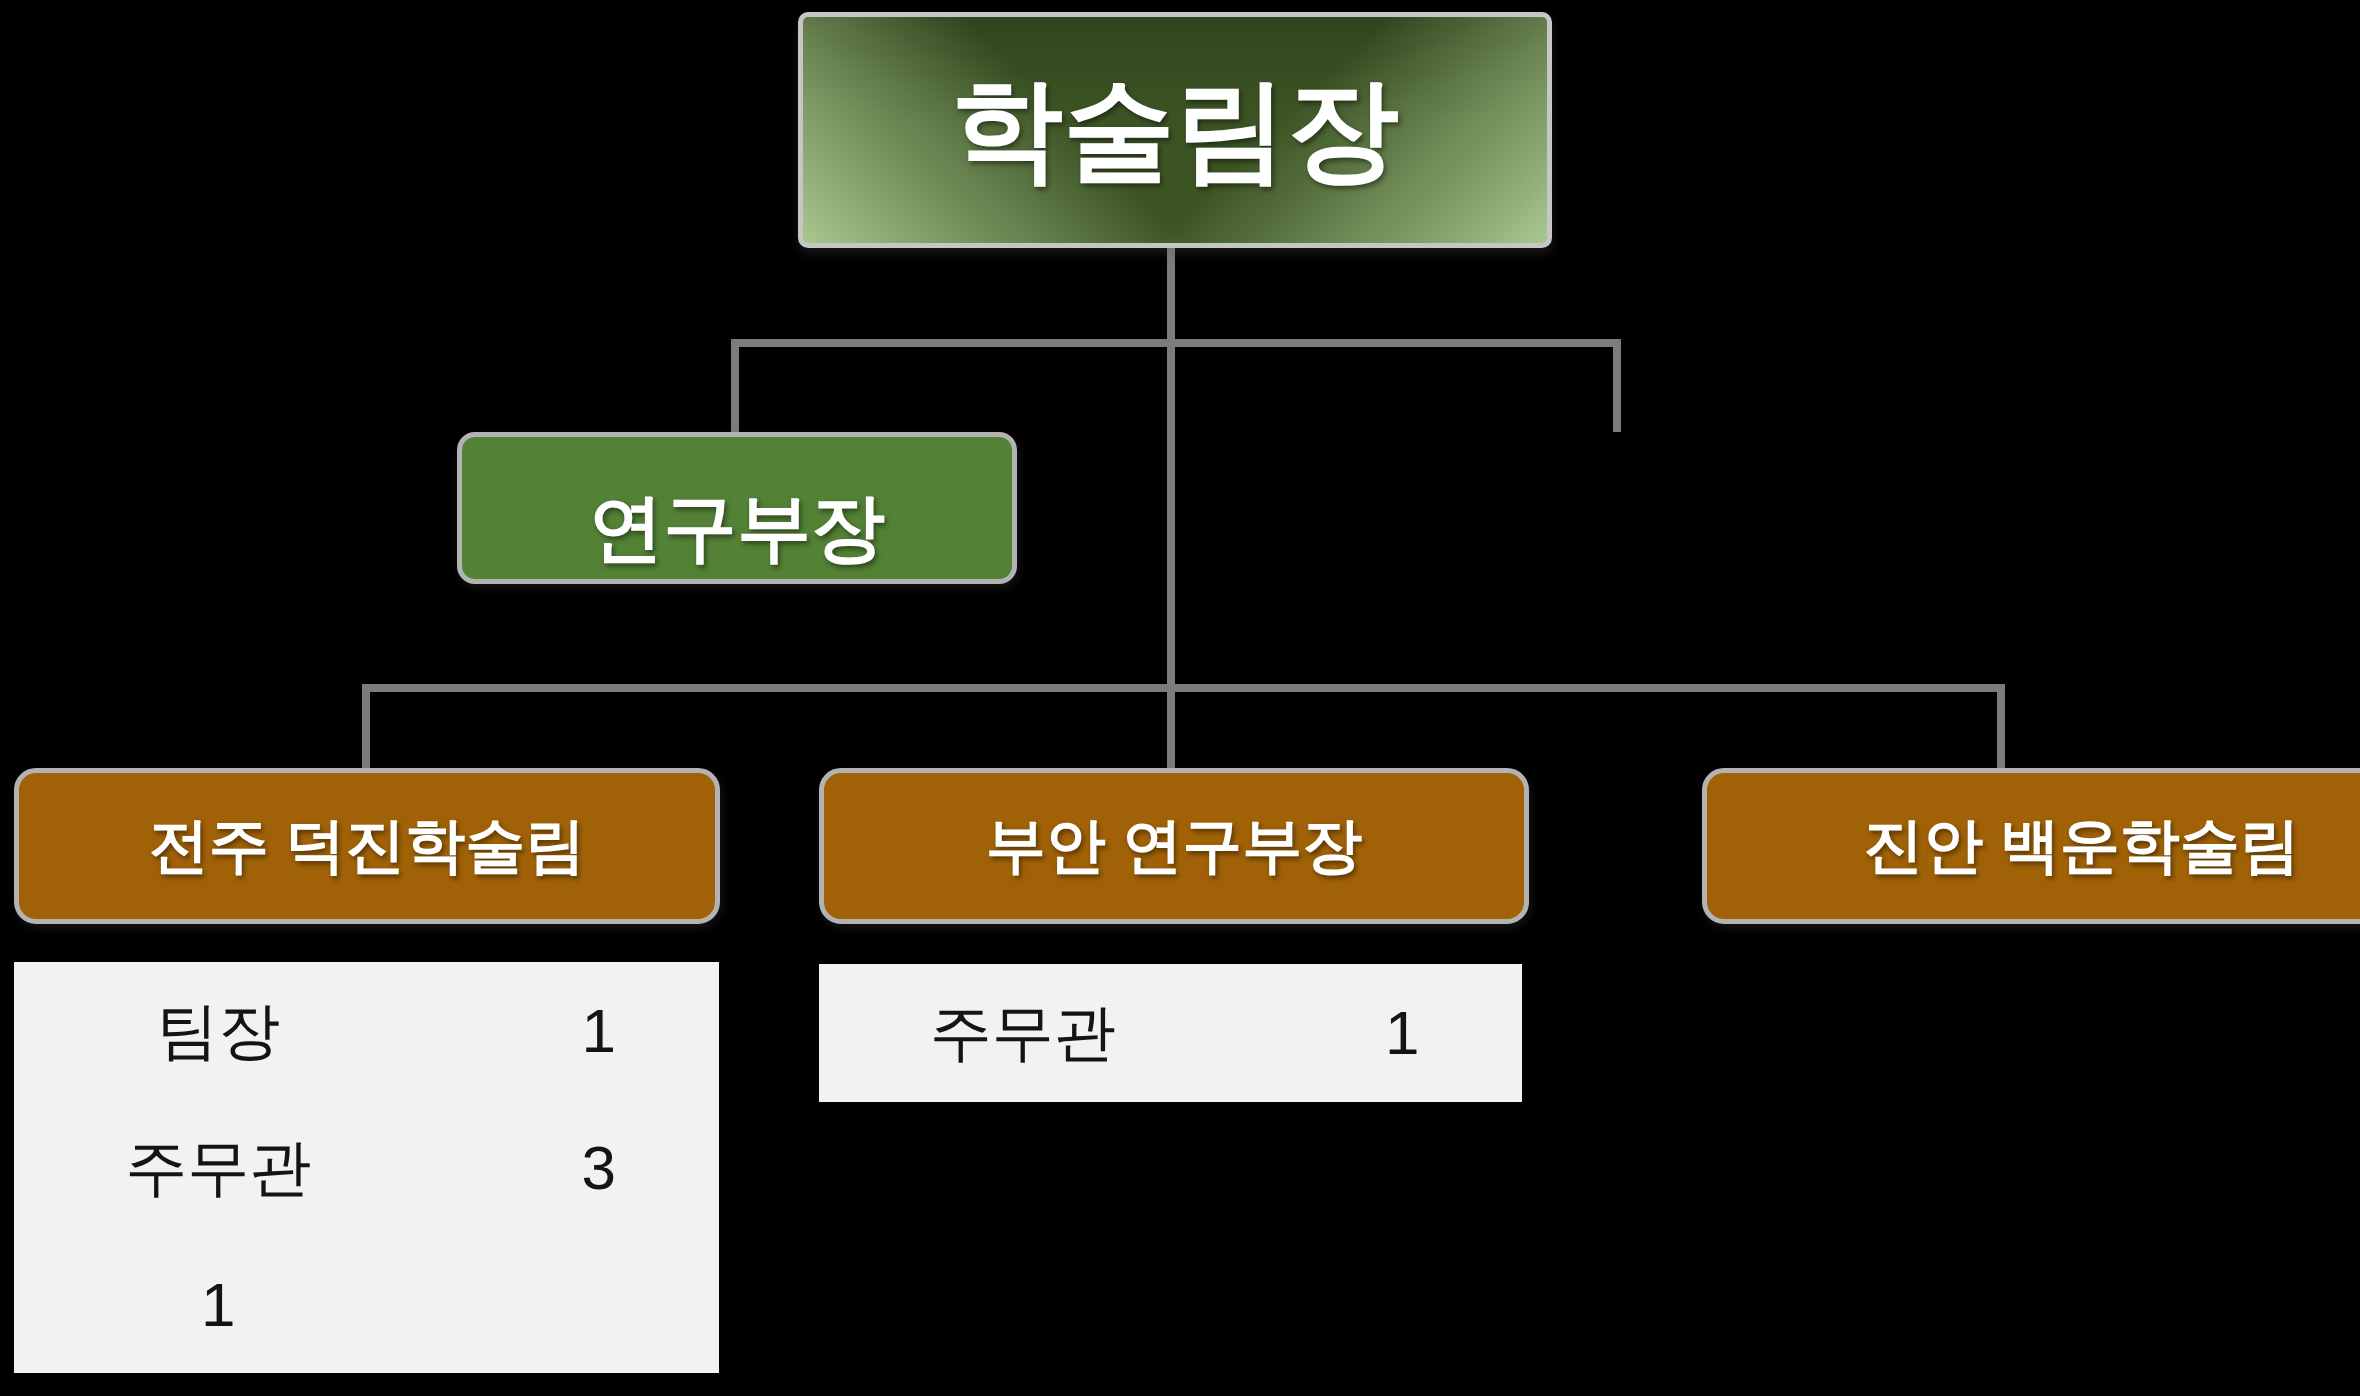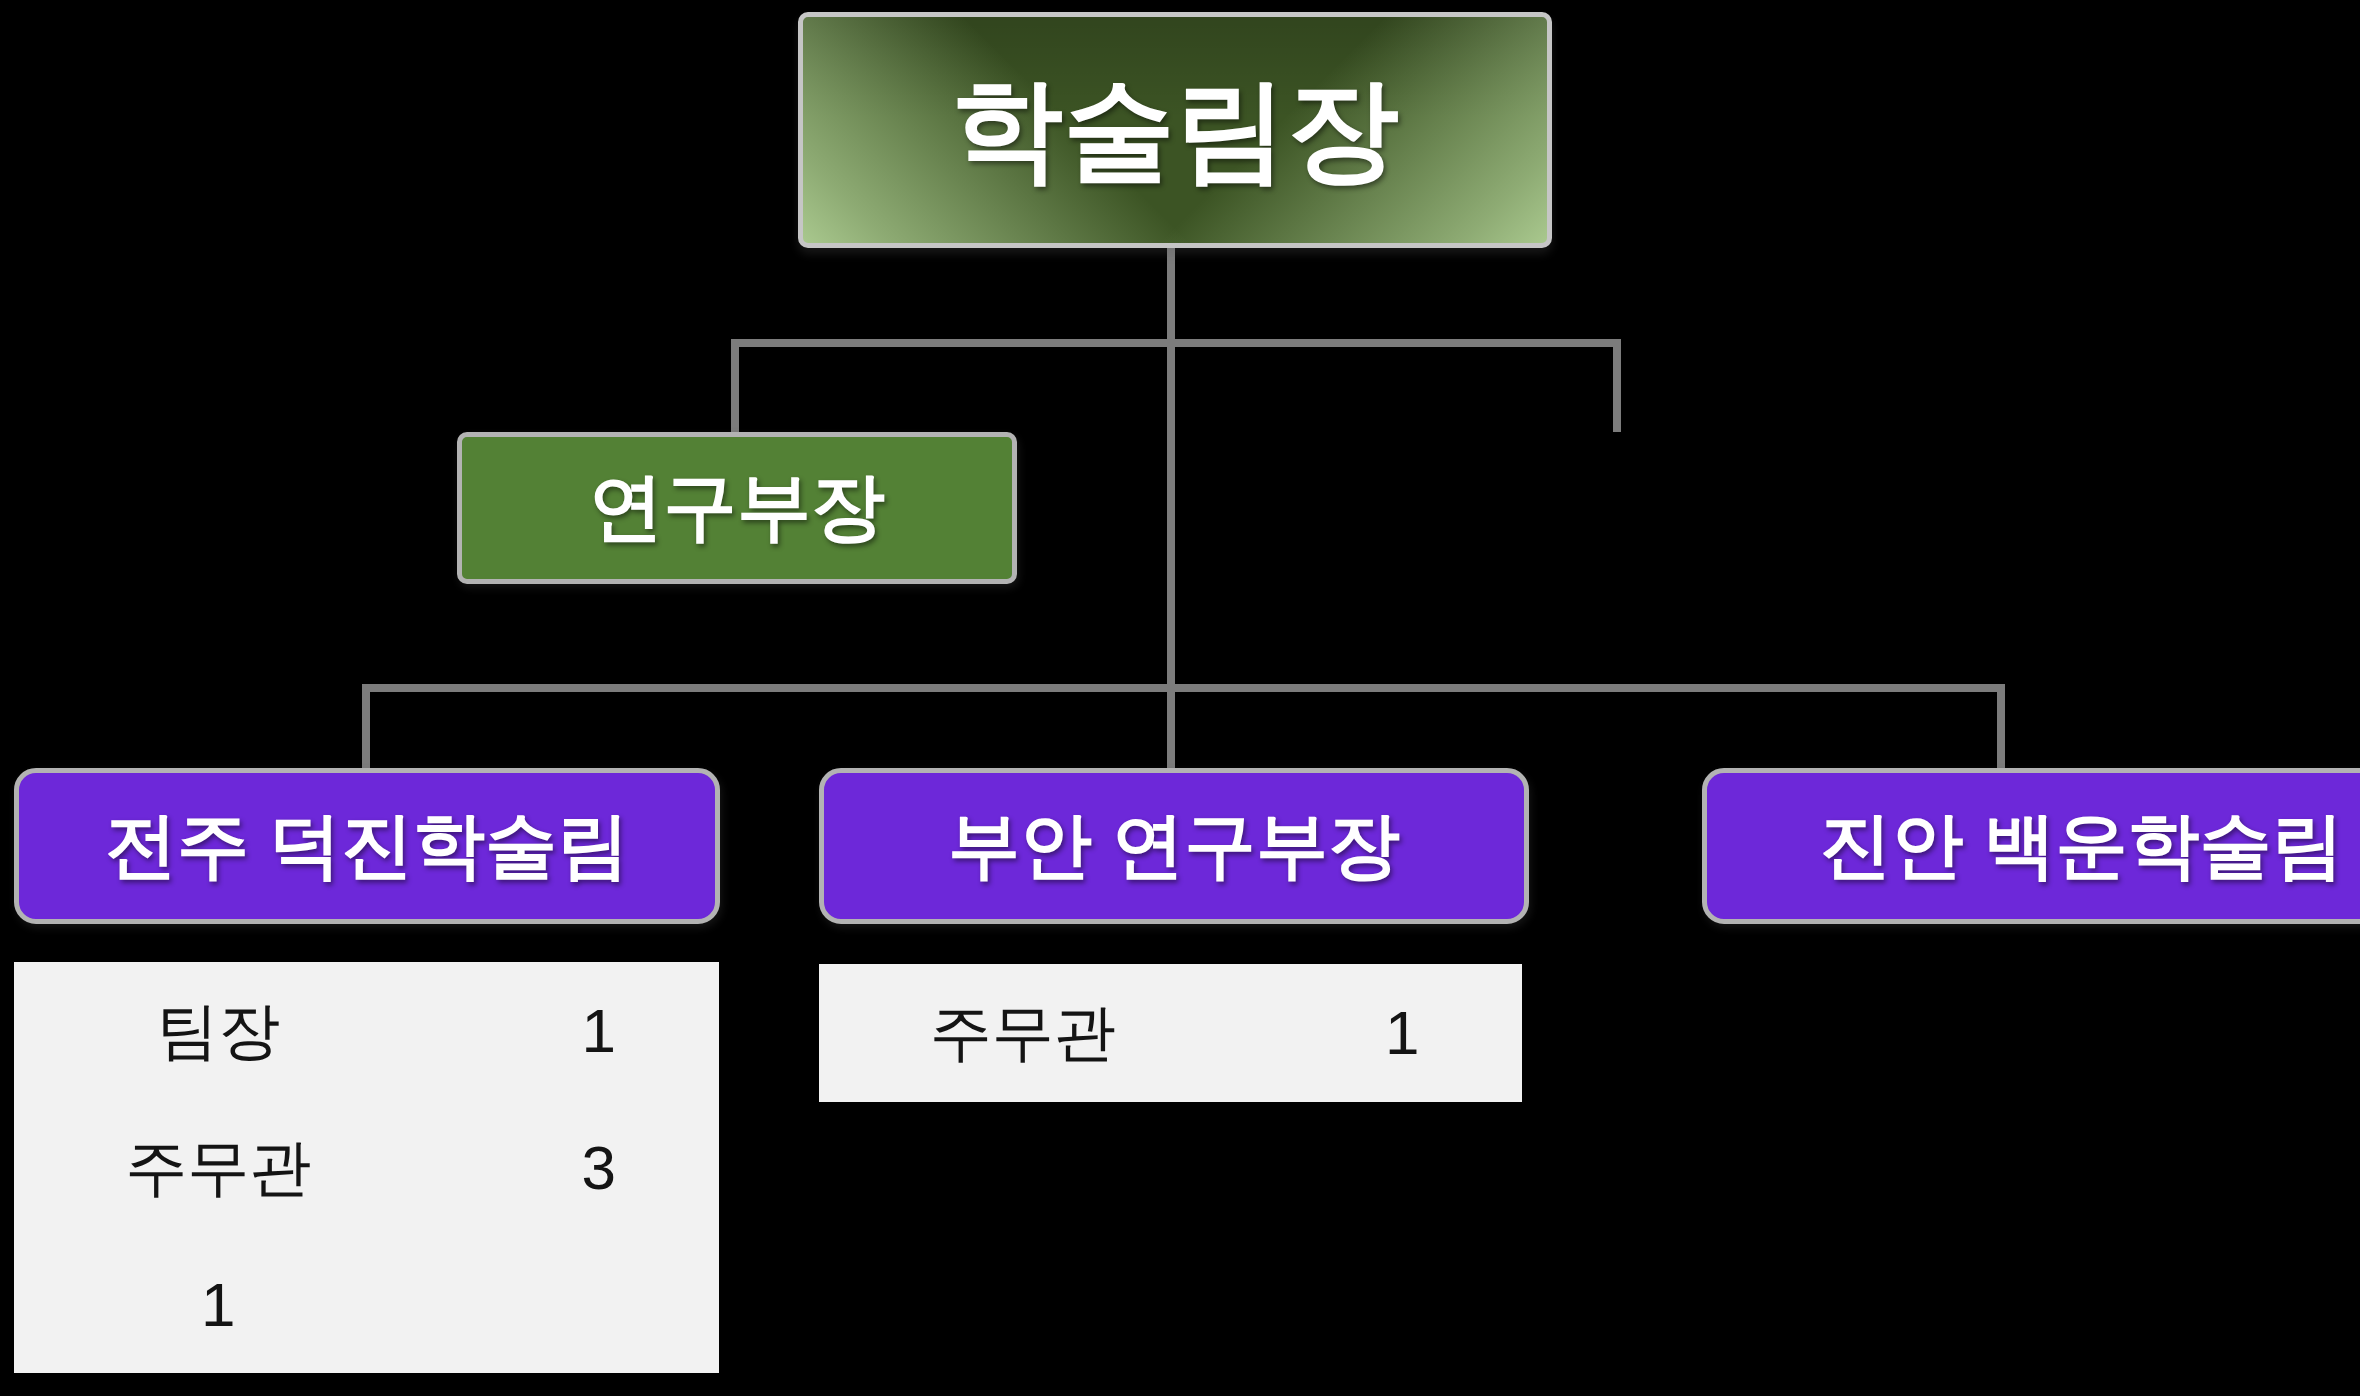--- a/index.html
+++ b/index.html
@@ -43,34 +43,35 @@
       linear-gradient(45deg,  #a9c88e 0%, rgba(169,200,142,0.75) 9%, rgba(169,200,142,0) 40%),
       linear-gradient(315deg, #a9c88e 0%, rgba(169,200,142,0.75) 9%, rgba(169,200,142,0) 40%),
       linear-gradient(180deg, rgba(0,0,0,0.18) 0%, rgba(0,0,0,0) 45%);
     font-size: 112px;
     box-shadow: 0 6px 10px rgba(90,90,90,0.25);
   }
   .node-l2 {
     width: 560px; height: 152px;
     top: 432px;
     border: 5px solid #b3b3b3;
-    border-radius: 10px;
+    border-radius: 18px;
     background: #538135;
     font-size: 74px;
     box-shadow: 2px 4px 8px rgba(70,70,70,0.3);
+    align-items: flex-end;
   }
   .node-l2.pos-left  { left: 457px; }
   .node-l2.pos-right { left: 1334px; }
   .node-l3 {
     height: 156px;
     top: 768px;
     border: 5px solid #b3b3b3;
     border-radius: 22px;
-    background: #6d28d9;
-    font-size: 72px;
+    background: #a16207;
+    font-size: 60px;
     box-shadow: 2px 4px 8px rgba(70,70,70,0.3);
   }
   .node-l3.pos-1 { left: 14px;   width: 706px; }
   .node-l3.pos-2 { left: 819px;  width: 710px; }
   .node-l3.pos-3 { left: 1702px; width: 716px; padding-left: 43px; }
 
   
   .staff-table {
     position: absolute;
     background: #f2f2f2;

